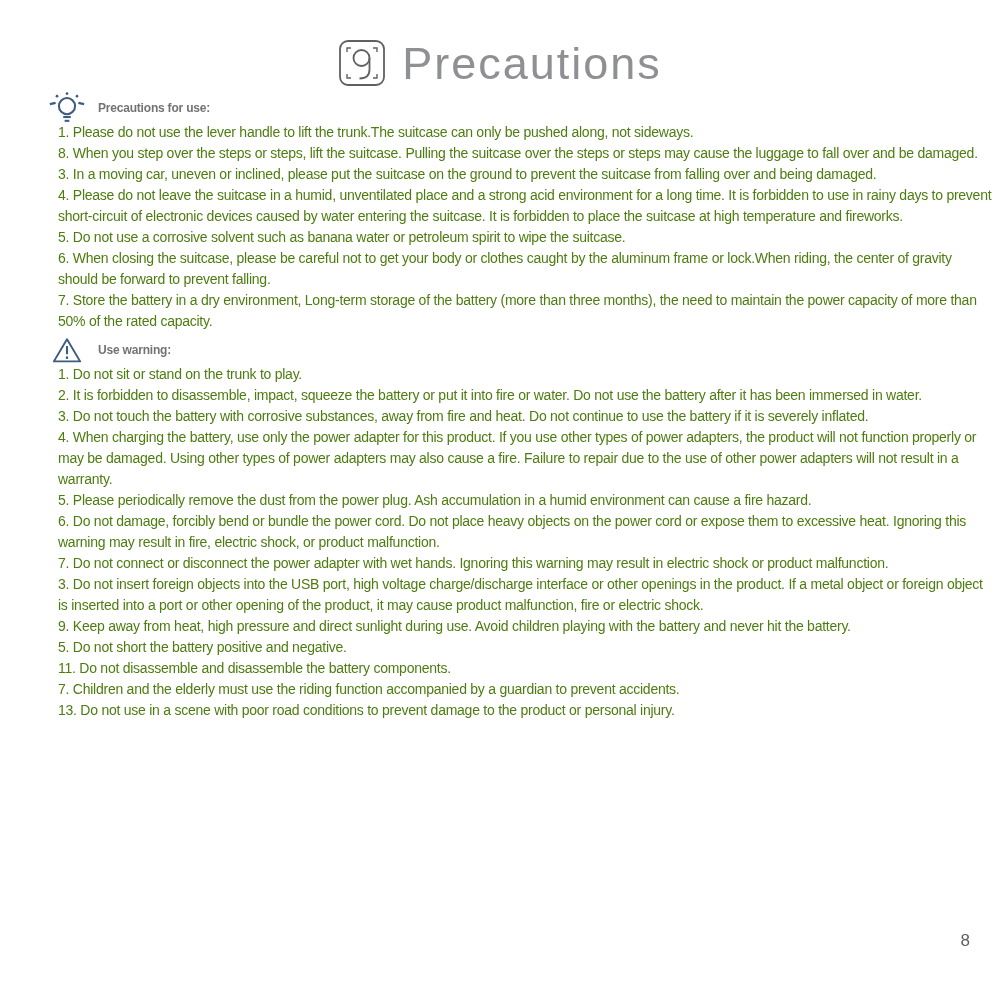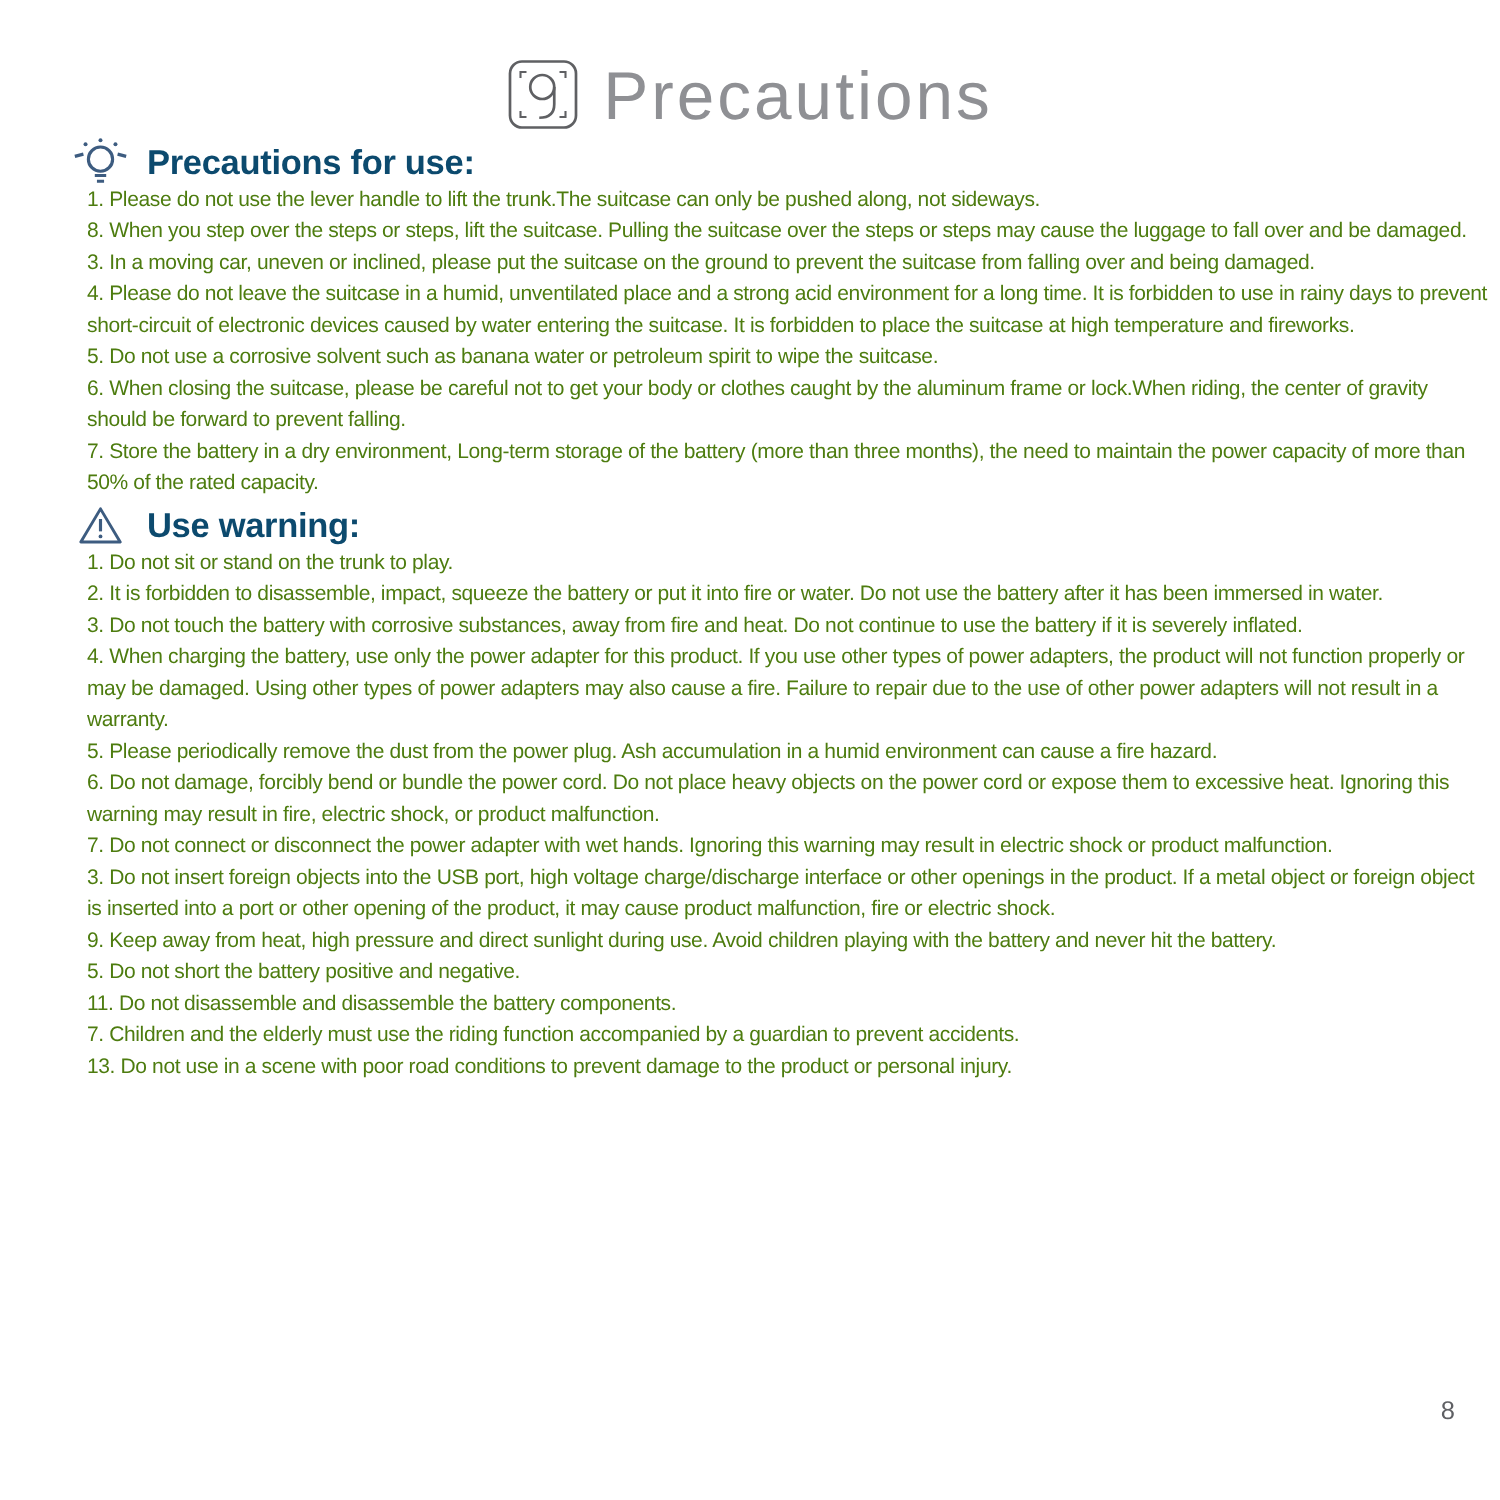--- a/index.html
+++ b/index.html
@@ -21,22 +21,22 @@
     margin:0;font-size:45px;font-weight:200;
     color:#8f9094;letter-spacing:2px;line-height:1;
   }
   
   .sec-header{
     display:flex;align-items:center;gap:12px;
     padding-left:48px;margin-top:4px;height:28px;
   }
   .sec-header .hdr-icon{display:inline-flex;width:38px;justify-content:center;}
   .sec-heading{
-    margin:0;font-size:23px;font-weight:bold;
-    color:#0c4a6e;letter-spacing:-0.2px;
+    margin:0;font-size:12px;font-weight:bold;
+    color:#737373;letter-spacing:-0.2px;
   }
   
   .items{padding-left:58px;width:935px;}
   .item{
     margin:0;font-size:14px;line-height:21px;
     letter-spacing:-0.25px;color:#4d7c0f;
   }
   .page-number{
     position:absolute;right:30px;top:931px;
     font-size:17px;color:#5f6064;

